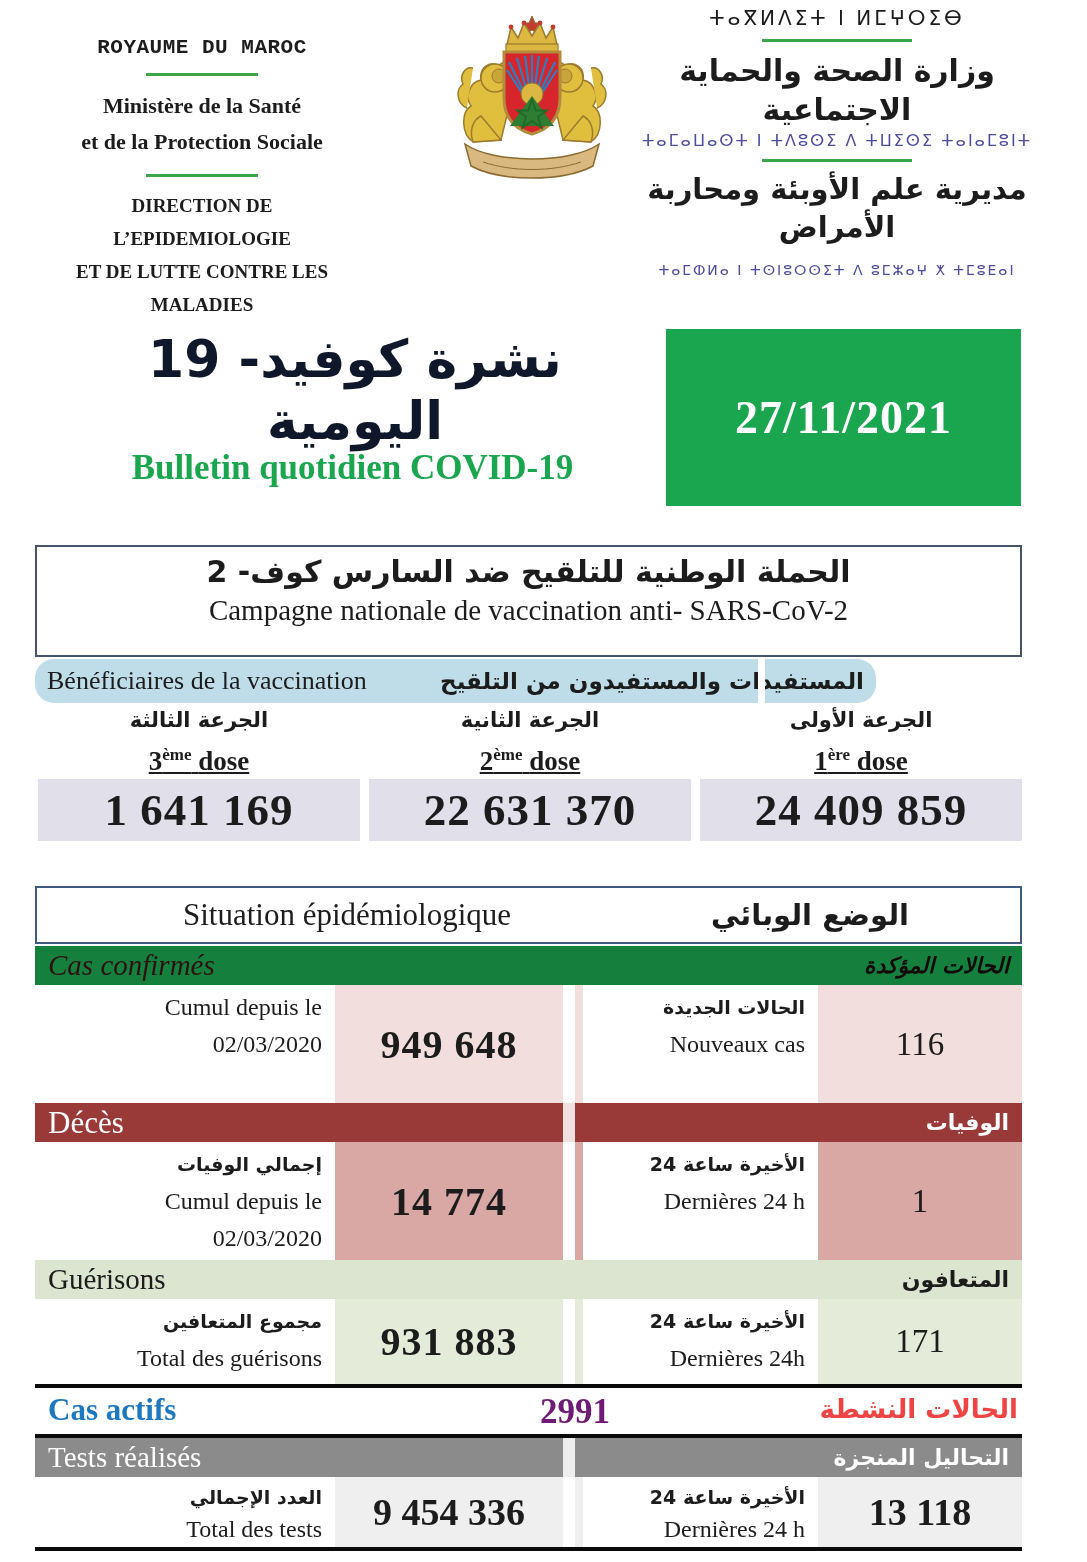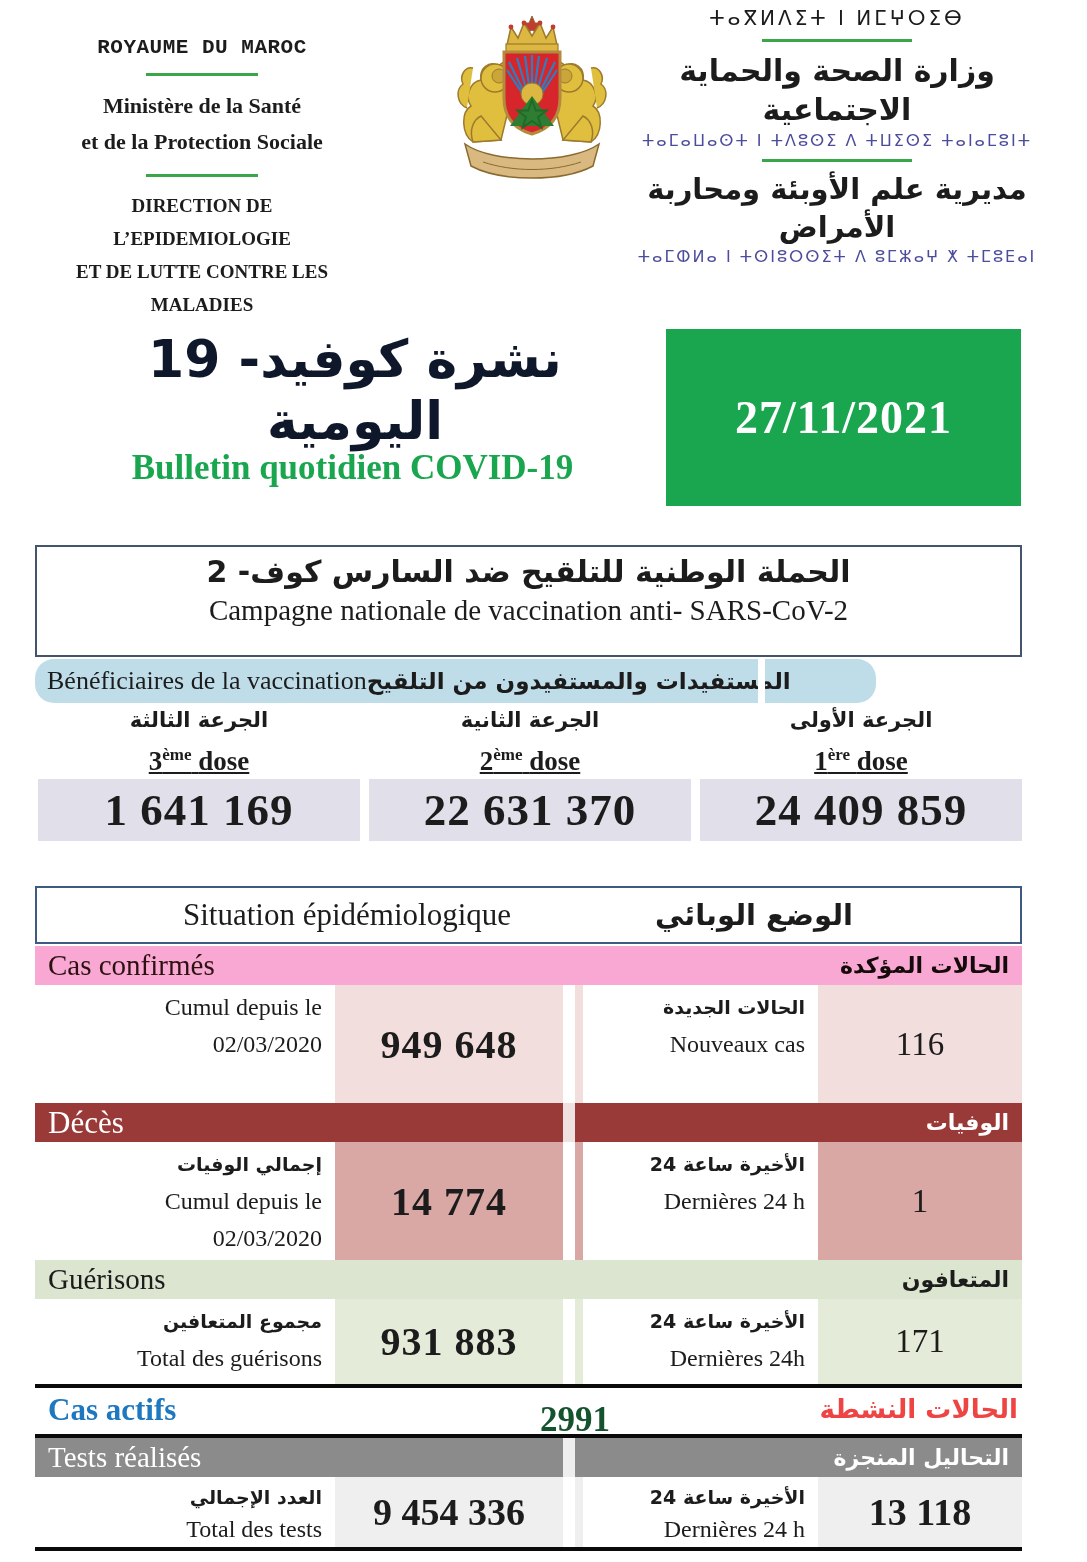--- a/index.html
+++ b/index.html
@@ -14,63 +14,63 @@
   .hdiv{width:112px;height:3px;background:#3aa648;margin:14px auto 12px;}
   .hl2,.hl3{font-size:22px;line-height:36px;}
   .hl4,.hl5{font-size:19px;line-height:33px;}
   .hdr-right{position:absolute;right:24px;top:6px;width:452px;text-align:center;}
   .har1{font-size:35px;font-weight:bold;line-height:1.35;}
   .htif1{font-size:20px;letter-spacing:3px;color:#1c1c1c;margin-top:0px;}
   .hdiv2{width:150px;height:3px;background:#3aa648;margin:9px auto;}
   .har2{font-size:30px;font-weight:bold;line-height:1.3;}
   .htif2{font-size:16px;letter-spacing:2px;color:#4c4c9c;margin-top:2px;}
   .har3{font-size:29px;font-weight:bold;line-height:1.3;}
-  .htif3{font-size:16px;letter-spacing:2px;color:#4c4c9c;margin-top:1px;}
+  .htif3{font-size:14px;letter-spacing:2px;color:#4c4c9c;margin-top:16px;}
   .coat{position:absolute;left:443px;top:12px;width:178px;height:176px;}
 
   
   .title-ar{position:absolute;left:75px;top:328px;width:560px;text-align:center;
             font-size:52px;font-weight:bold;color:#0f172a;line-height:1.2;}
   .title-fr{position:absolute;left:55px;top:448px;width:595px;text-align:center;
             font-size:35px;font-weight:bold;color:#1aa64e;}
   .date-box{position:absolute;left:666px;top:329px;width:355px;height:177px;background:#1aa64e;
             display:flex;align-items:center;justify-content:center;}
   .date-box span{color:#fff;font-size:46px;font-weight:bold;letter-spacing:1px;}
 
   
   .vax-box{position:absolute;left:35px;top:545px;width:987px;height:112px;box-sizing:border-box;
            border:2px solid #44546a;background:#fff;text-align:center;}
   .vax-ar{font-size:30px;font-weight:bold;padding-top:7px;}
   .vax-fr{font-size:29px;margin-top:5px;}
   .ben-bar{position:absolute;left:35px;top:659px;width:841px;height:44px;background:#bedde9;
-           display:flex;justify-content:flex-start;align-items:center;padding:0 12px;box-sizing:border-box;border-radius:19px;}
+           display:flex;justify-content:space-between;align-items:center;padding:0 12px;box-sizing:border-box;border-radius:19px;}
   .ben-fr{font-size:26px;}
   .ben-ar{font-size:23px;font-weight:bold;}
   .ben-seam{position:absolute;left:723px;top:0;width:7px;height:100%;background:#fff;}
   .dose-grid{position:absolute;left:38px;top:705px;width:984px;display:grid;
              grid-template-columns:1fr 1fr 1fr;column-gap:9px;}
   .dose-col{text-align:center;}
   .dose-ar{font-size:21px;font-weight:bold;height:33px;line-height:30px;}
   .dose-fr{font-size:27px;font-weight:bold;height:37px;line-height:34px;text-decoration:underline;}
   .dose-fr sup{font-size:17px;}
   .dose-val{margin-top:4px;height:62px;background:#e1dfea;display:flex;align-items:center;
             justify-content:center;font-size:45px;font-weight:bold;letter-spacing:1px;}
 
   
   .sit{position:absolute;left:35px;top:886px;width:987px;}
   .s-box{position:relative;height:58px;box-sizing:border-box;border:2px solid #3e5a80;background:#fff;}
   .s-fr{position:absolute;left:70px;top:0;width:480px;height:54px;line-height:54px;text-align:center;font-size:31px;}
-  .s-ar{position:absolute;right:55px;top:0;width:310px;height:44px;line-height:54px;text-align:left;
+  .s-ar{position:absolute;right:55px;top:0;width:310px;height:44px;line-height:54px;text-align:center;
         font-size:29px;font-weight:bold;}
   .band{position:relative;height:39px;display:flex;justify-content:space-between;align-items:center;
         padding:0 13px;box-sizing:border-box;}
   .band .seam{position:absolute;left:528px;top:0;width:12px;height:100%;background:rgba(255,255,255,.85);}
   .band-fr{font-size:29px;}
   .band-ar{font-size:22px;font-weight:bold;}
-  .b-conf{background:#f9a8d4;margin-top:2px;}
+  .b-conf{background:#15803d;margin-top:2px;font-style:italic;}
   .b-conf .band-fr{color:#2d1111;}
   .b-conf .band-ar{color:#150a0a;}
   .b-death{background:#9a3a38;}
   .b-death .band-fr,.b-death .band-ar{color:#fff;}
   .b-death .band-fr{font-size:31px;}
   .b-rec{background:#dce5cf;}
   .b-test{background:#8b8b8b;}
   .b-test .band-fr,.b-test .band-ar{color:#fff;}
   .drow{display:grid;grid-template-columns:300px 228px 12px 8px 235px 204px;background:#fff;}
   .drow.h3{height:118px;}
@@ -83,22 +83,22 @@
   .val{display:flex;align-items:center;justify-content:center;}
   .val.total{font-size:40px;font-weight:bold;letter-spacing:1px;}
   .val.recent{font-size:33px;}
   .val.recent.bold{font-size:38px;font-weight:bold;}
   .strip{height:100%;}
   .c-conf{background:#f2dedd;} .c-death{background:#d9a7a4;}
   .c-rec{background:#e5ebd9;}  .c-test{background:#f0eff0;}
   .rule{height:4px;background:#0a0a0a;}
   .active-row{position:relative;height:46px;background:#fff;}
   .act-fr{position:absolute;left:13px;top:4px;font-size:31px;font-weight:bold;color:#1e78c0;}
-  .act-val{position:absolute;left:390px;top:12px;width:300px;text-align:center;font-size:35px;
-           font-weight:bold;color:#14532d;font-family:"Liberation Serif",serif;}
+  .act-val{position:absolute;left:390px;top:4px;width:300px;text-align:center;font-size:35px;
+           font-weight:bold;color:#701a75;font-family:"Liberation Serif",serif;}
   .act-ar{position:absolute;right:4px;top:6px;font-size:26px;font-weight:bold;color:#ef4444;}
 </style>
 </head>
 <body>
 
 <div class="page">
 
   <div class="hdr-left">
     <div class="hl1">ROYAUME DU MAROC</div>
     <div class="hdiv"></div>

